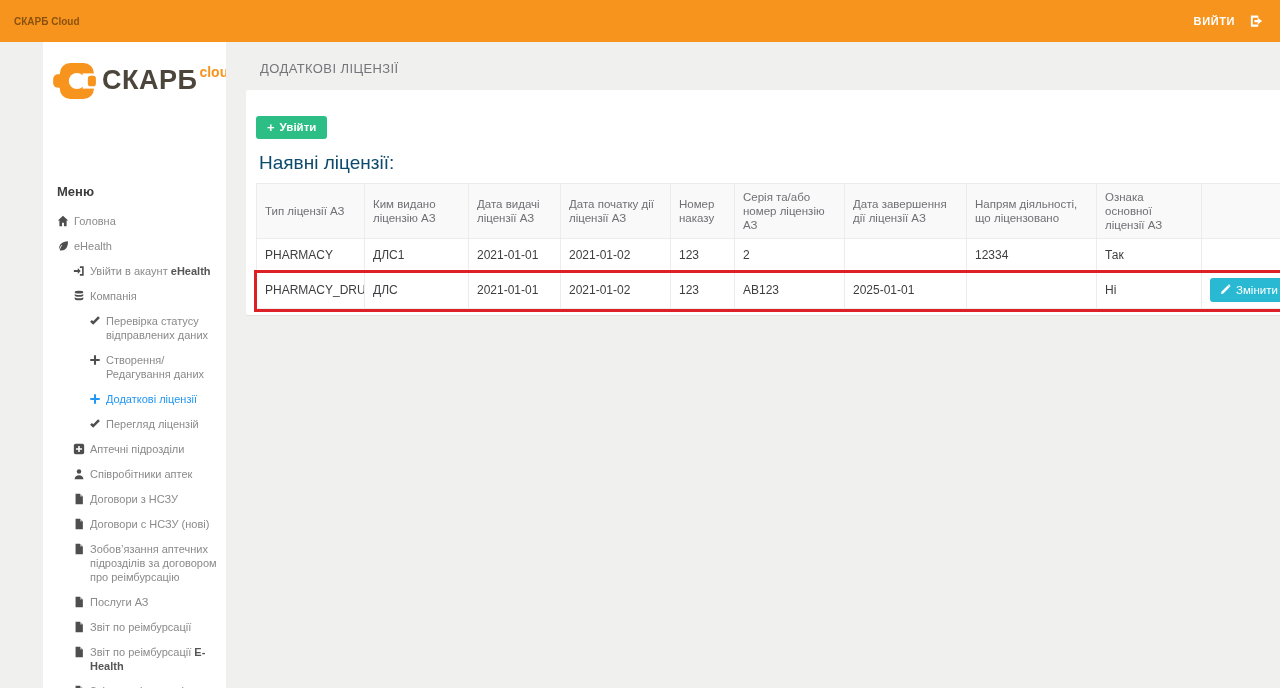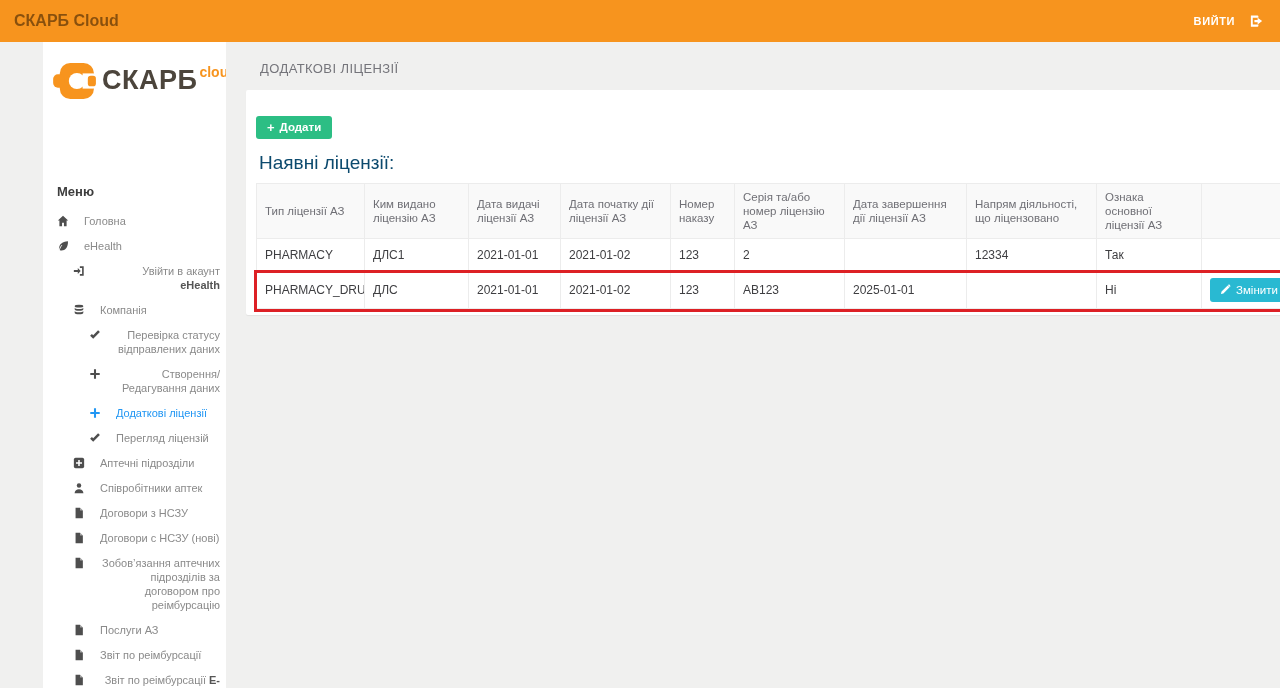--- a/index.html
+++ b/index.html
@@ -2,43 +2,43 @@
 <html style="--c-orange: #F7941E; --c-blue: #2196F3; --c-green: #2CBE84; --c-cyan: #29B9D2; --c-red: #DD2025;"><head>
 <meta charset="utf-8">
 <style>
   * { margin:0; padding:0; box-sizing:border-box; }
   body { font-family:"Liberation Sans", sans-serif; background:#e8e8e8; }
   .app { width:1280px; height:688px; position:relative; overflow:hidden; background:#f0f0ef; }
 
   
   .topbar { height:42px; background:var(--c-orange,#F7941E); display:flex; align-items:center;
             justify-content:space-between; padding:0 16px 0 14px; }
-  .brand { font-size:16px; font-weight:bold; color:rgba(45,24,0,0.55); }
+  .brand { font-size:10px; font-weight:bold; color:rgba(45,24,0,0.55); }
   .logout { display:flex; align-items:center; gap:14px; color:#fff; font-size:11px; font-weight:bold;
             letter-spacing:0.6px; text-decoration:none; cursor:pointer; }
   .logout svg { width:15px; height:14px; display:block; }
 
   
   .layout { display:flex; height:646px; }
   .sidebar { flex:0 0 183px; width:183px; background:#fff; overflow:hidden;margin-left:43px; }
   .main { flex:1; position:relative; }
 
   
   .logo { padding:20px 0 0 10px; display:flex; align-items:flex-start; }
   .logo-ic svg { width:44px; height:38px; display:block; }
   .logo-ic .o { fill:var(--c-orange,#F7941E); }
   .logo-ic .w { fill:#fff; }
   .logo-text { font-size:27px; font-weight:bold; color:#4c453c; letter-spacing:0.5px; margin-left:5px; line-height:36px; }
   .logo-sup { font-size:14px; font-weight:bold; color:var(--c-orange,#F7941E); margin-left:2px; line-height:1; padding-top:3px; }
 
   
   .menu-header { margin-top:84px; padding-left:14px; font-size:13px; font-weight:bold; color:#3d3d3d; }
   .menu { padding:15px 6px 0 0; }
-  .side-item { display:flex; align-items:flex-start; gap:15px; margin-bottom:11px; font-size:11px;
-               line-height:14px; color:#8a8a8a; text-decoration:none; cursor:pointer;text-align:right; }
+  .side-item { display:flex; align-items:flex-start; gap:5px; margin-bottom:11px; font-size:11px;
+               line-height:14px; color:#8a8a8a; text-decoration:none; cursor:pointer; }
   .side-item .icn { flex:0 0 auto; }
   .side-item .icn svg { width:12px; height:12px; display:block; margin-top:1px; fill:#4e4e4e; }
   .side-item b { color:#555; }
   .side-item.active, .side-item.active b { color:var(--c-blue,#2196F3); }
   .side-item.active .icn svg { fill:var(--c-blue,#2196F3); }
   .lvl1 { padding-left:14px; }
   .lvl2 { padding-left:30px; }
   .lvl3 { padding-left:46px; }
 
   
@@ -249,21 +249,21 @@
           </a>
         </nav>
     </aside>
 
     <main class="main">
       <div class="page-title">ДОДАТКОВІ ЛІЦЕНЗІЇ</div>
 
       <section class="card">
         <button class="btn-add">
           <span class="plus">+</span>
-          <span>Додати</span>
+          <span>Увійти</span>
         </button>
 
         <h2 class="section-title">Наявні ліцензії:</h2>
 
         <table class="lic">
           <colgroup>
             <col style="width:108px">
               <col style="width:104px">
               <col style="width:92px">
               <col style="width:110px">

